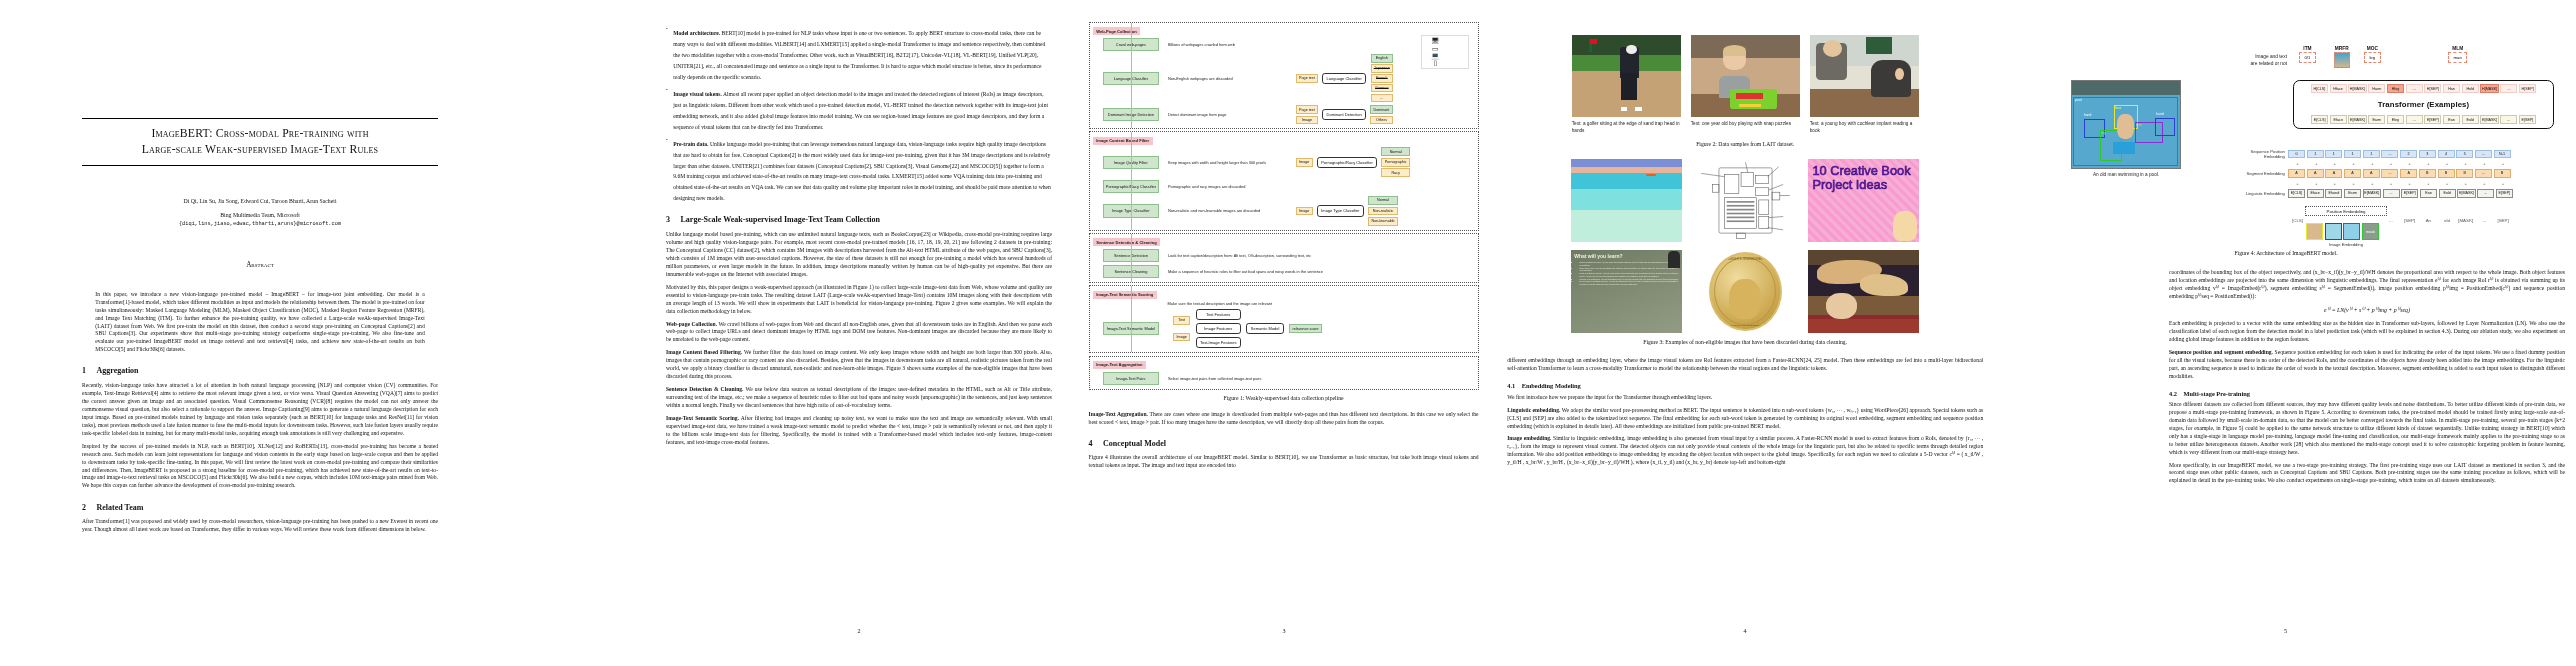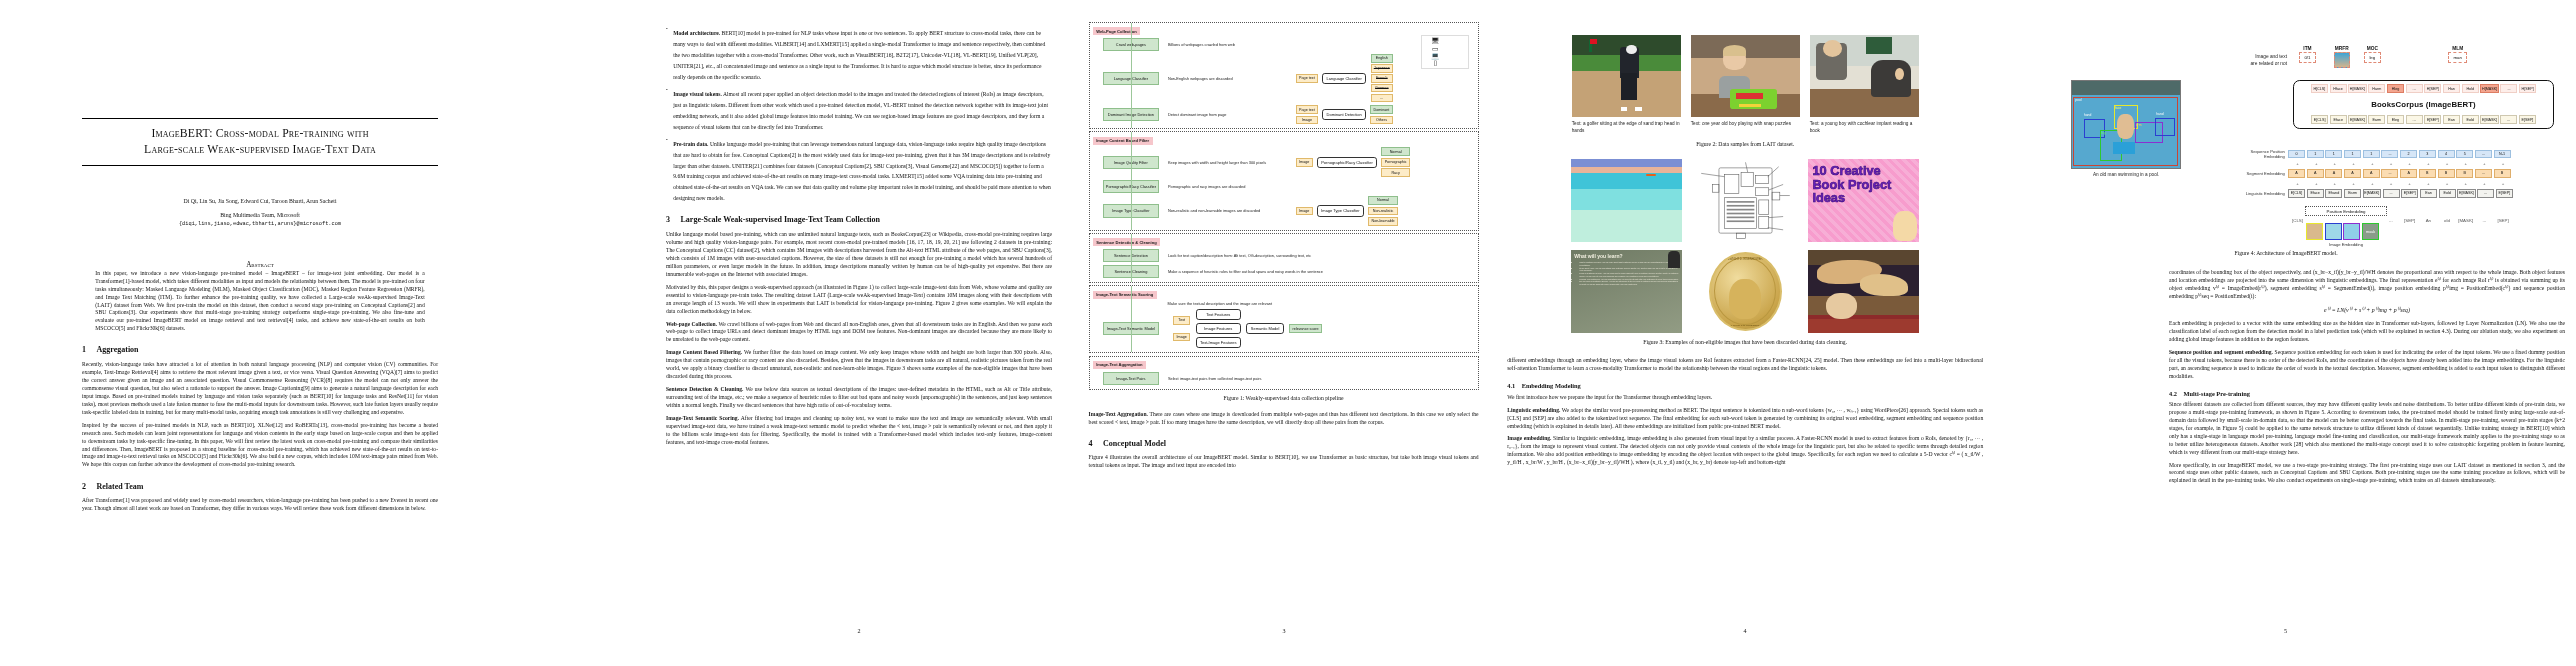--- a/index.html
+++ b/index.html
@@ -59,21 +59,21 @@
   }
   .authors { text-align: center; font-size: 5.8px; margin-top: 32px; color:#111;}
   .affil { text-align: center; font-size: 5.8px; margin-top: 7.8px; color:#111;}
   .email {
     text-align: center;
     font-family: "Liberation Mono", monospace;
     font-size: 5.3px; margin-top: 2.8px; color:#111;
   }
   .abshead {
     text-align:center; font-variant: small-caps;
-    font-size: 7.2px; margin-top: 34px; margin-bottom: 1px; color:#111;
+    font-size: 7.2px; margin-top: 34px; margin-bottom: 22px; color:#111;
   }
   .p { font-size: 5.6px; line-height: 1.42; text-align: justify; color:#111; margin:0 0 5px 0;}
   .sec {
     font-family:"Liberation Serif", serif;
     font-weight: bold; font-size: 8px;
     margin: 12.2px 0 6.7px 0; color:#111;
   }
   .sec .n { display:inline-block; width: 14.5px; }
   .subsec { font-weight:bold; font-size:6.4px; margin: 9px 0 4.4px 0; color:#111;}
   .subsec .n { display:inline-block; width: 14.5px; }
@@ -195,21 +195,21 @@
 
 <div id="viewer">
 
   <div class="arxiv-stamp">arXiv:2001.07966v2  [cs.CV]  23 Jan 2020</div>
 
   <div class="page" id="page1">
     <div class="body">
       <div class="rule"></div>
       <div class="title">
         <div>ImageBERT: Cross-modal Pre-training with</div>
-        <div>Large-scale Weak-supervised Image-Text Data</div>
+        <div>Large-scale Weak-supervised Image-Text Rules</div>
       </div>
       <div class="rule thin"></div>
 
       <div class="authors">Di Qi, Lin Su, Jia Song, Edward Cui, Taroon Bharti, Arun Sacheti</div>
       <div class="affil">Bing Multimedia Team, Microsoft</div>
       <div class="email">{diqi,lins,jiaso,edwac,tbharti,aruns}@microsoft.com</div>
 
       <div class="abshead">Abstract</div>
       <div class="p" style="margin-left:13.3px;margin-right:13.3px;">In this paper, we introduce a new vision-language pre-trained model – ImageBERT – for image-text joint embedding. Our model is a Transformer[1]-based model, which takes different modalities as input and models the relationship between them. The model is pre-trained on four tasks simultaneously: Masked Language Modeling (MLM), Masked Object Classification (MOC), Masked Region Feature Regression (MRFR), and Image Text Matching (ITM). To further enhance the pre-training quality, we have collected a Large-scale weAk-supervised Image-Text (LAIT) dataset from Web. We first pre-train the model on this dataset, then conduct a second stage pre-training on Conceptual Captions[2] and SBU Captions[3]. Our experiments show that multi-stage pre-training strategy outperforms single-stage pre-training. We also fine-tune and evaluate our pre-trained ImageBERT model on image retrieval and text retrieval[4] tasks, and achieve new state-of-the-art results on both MSCOCO[5] and Flickr30k[6] datasets.</div>
 
@@ -482,21 +482,21 @@
               <rect x="66" y="76" width="50" height="3"></rect>
                 <rect x="66" y="83" width="50" height="3"></rect>
               <rect x="66" y="90" width="50" height="3"></rect>
                 <rect x="66" y="97" width="50" height="3"></rect>
               <rect x="66" y="104" width="50" height="3"></rect>
                 <rect x="66" y="111" width="50" height="3"></rect>
             </g>
           </svg>
         </div>
         <div class="cell" style="background:repeating-linear-gradient(45deg,#f79ccd 0 3.3px,#f7aed6 3.3px 6.7px);position:relative;overflow:hidden;">
-          <div style="position:absolute;left:3.9px;top:5.6px;right:3.9px;color:#6a1fbf;font-family:'Liberation Sans',sans-serif;font-weight:bold;font-size:12.8px;line-height:1.05;-webkit-text-stroke:0.6px #3a0f78;">10 Creative Book Project Ideas</div>
+          <div style="position:absolute;left:3.9px;top:5.6px;right:3.9px;color:#6a1fbf;font-family:'Liberation Sans',sans-serif;font-weight:normal;font-size:12.8px;line-height:1.05;-webkit-text-stroke:0.6px #3a0f78;">10 Creative Book Project Ideas</div>
           <div style="position:absolute;right:2.2px;bottom:1.1px;width:24.5px;height:30px;background:#f4d9a6;border-radius:40% 40% 30% 30%;"></div>
         </div>
         <div class="cell" style="background:linear-gradient(160deg,#6f7a64,#929c84);position:relative;overflow:hidden;padding:3.3px;">
           <div style="color:#f2efe0;font-family:'Liberation Sans',sans-serif;font-size:5px;font-weight:bold;">What will you learn?</div>
           <ul style="margin:2.2px 0 0 5px;padding:0;color:#e9e6d6;font-family:'Liberation Sans',sans-serif;font-size:1.9px;line-height:1.45;">
             <li>What is customer service?  You will learn about what customer service is and  gain an understanding of your customers expectations.</li>
             <li>It's all about YOU!  You will understand how customer service affects you, and the skills you will need to be effective in your workplace.</li>
             <li>Types of Customer Service.  You will learn how to define different types of customer service and the variety of customer needs.  You will look at your own business and consider your customer needs and expectations.</li>
             <li>Keeping your customers.  You will understand how you need to interact with your customers to keep them coming back.</li>
             <li>The 10 Rules of Customer Service.  You will be introduced to the 10 rules of customer service and provide suggestions on what you will do differently when dealing with your own customers.</li>
@@ -590,21 +590,21 @@
             <div class="tok h">Harm</div>
             <div class="tok h hot">Hleg</div>
             <div class="tok h">...</div>
             <div class="tok h">H[SEP]</div>
             <div class="tok h">Han</div>
             <div class="tok h">Hold</div>
             <div class="tok h hot">H[MASK]</div>
             <div class="tok h">...</div>
             <div class="tok h">H[SEP]</div>
           </div>
-          <div class="tfname">BooksCorpus (ImageBERT)</div>
+          <div class="tfname">Transformer (Examples)</div>
           <div class="tokrow">
             <div class="tok">E[CLS]</div>
             <div class="tok">Eface</div>
             <div class="tok">E[MASK]</div>
             <div class="tok">Earm</div>
             <div class="tok">Eleg</div>
             <div class="tok">...</div>
             <div class="tok">E[SEP]</div>
             <div class="tok">Ean</div>
             <div class="tok">Eold</div>

